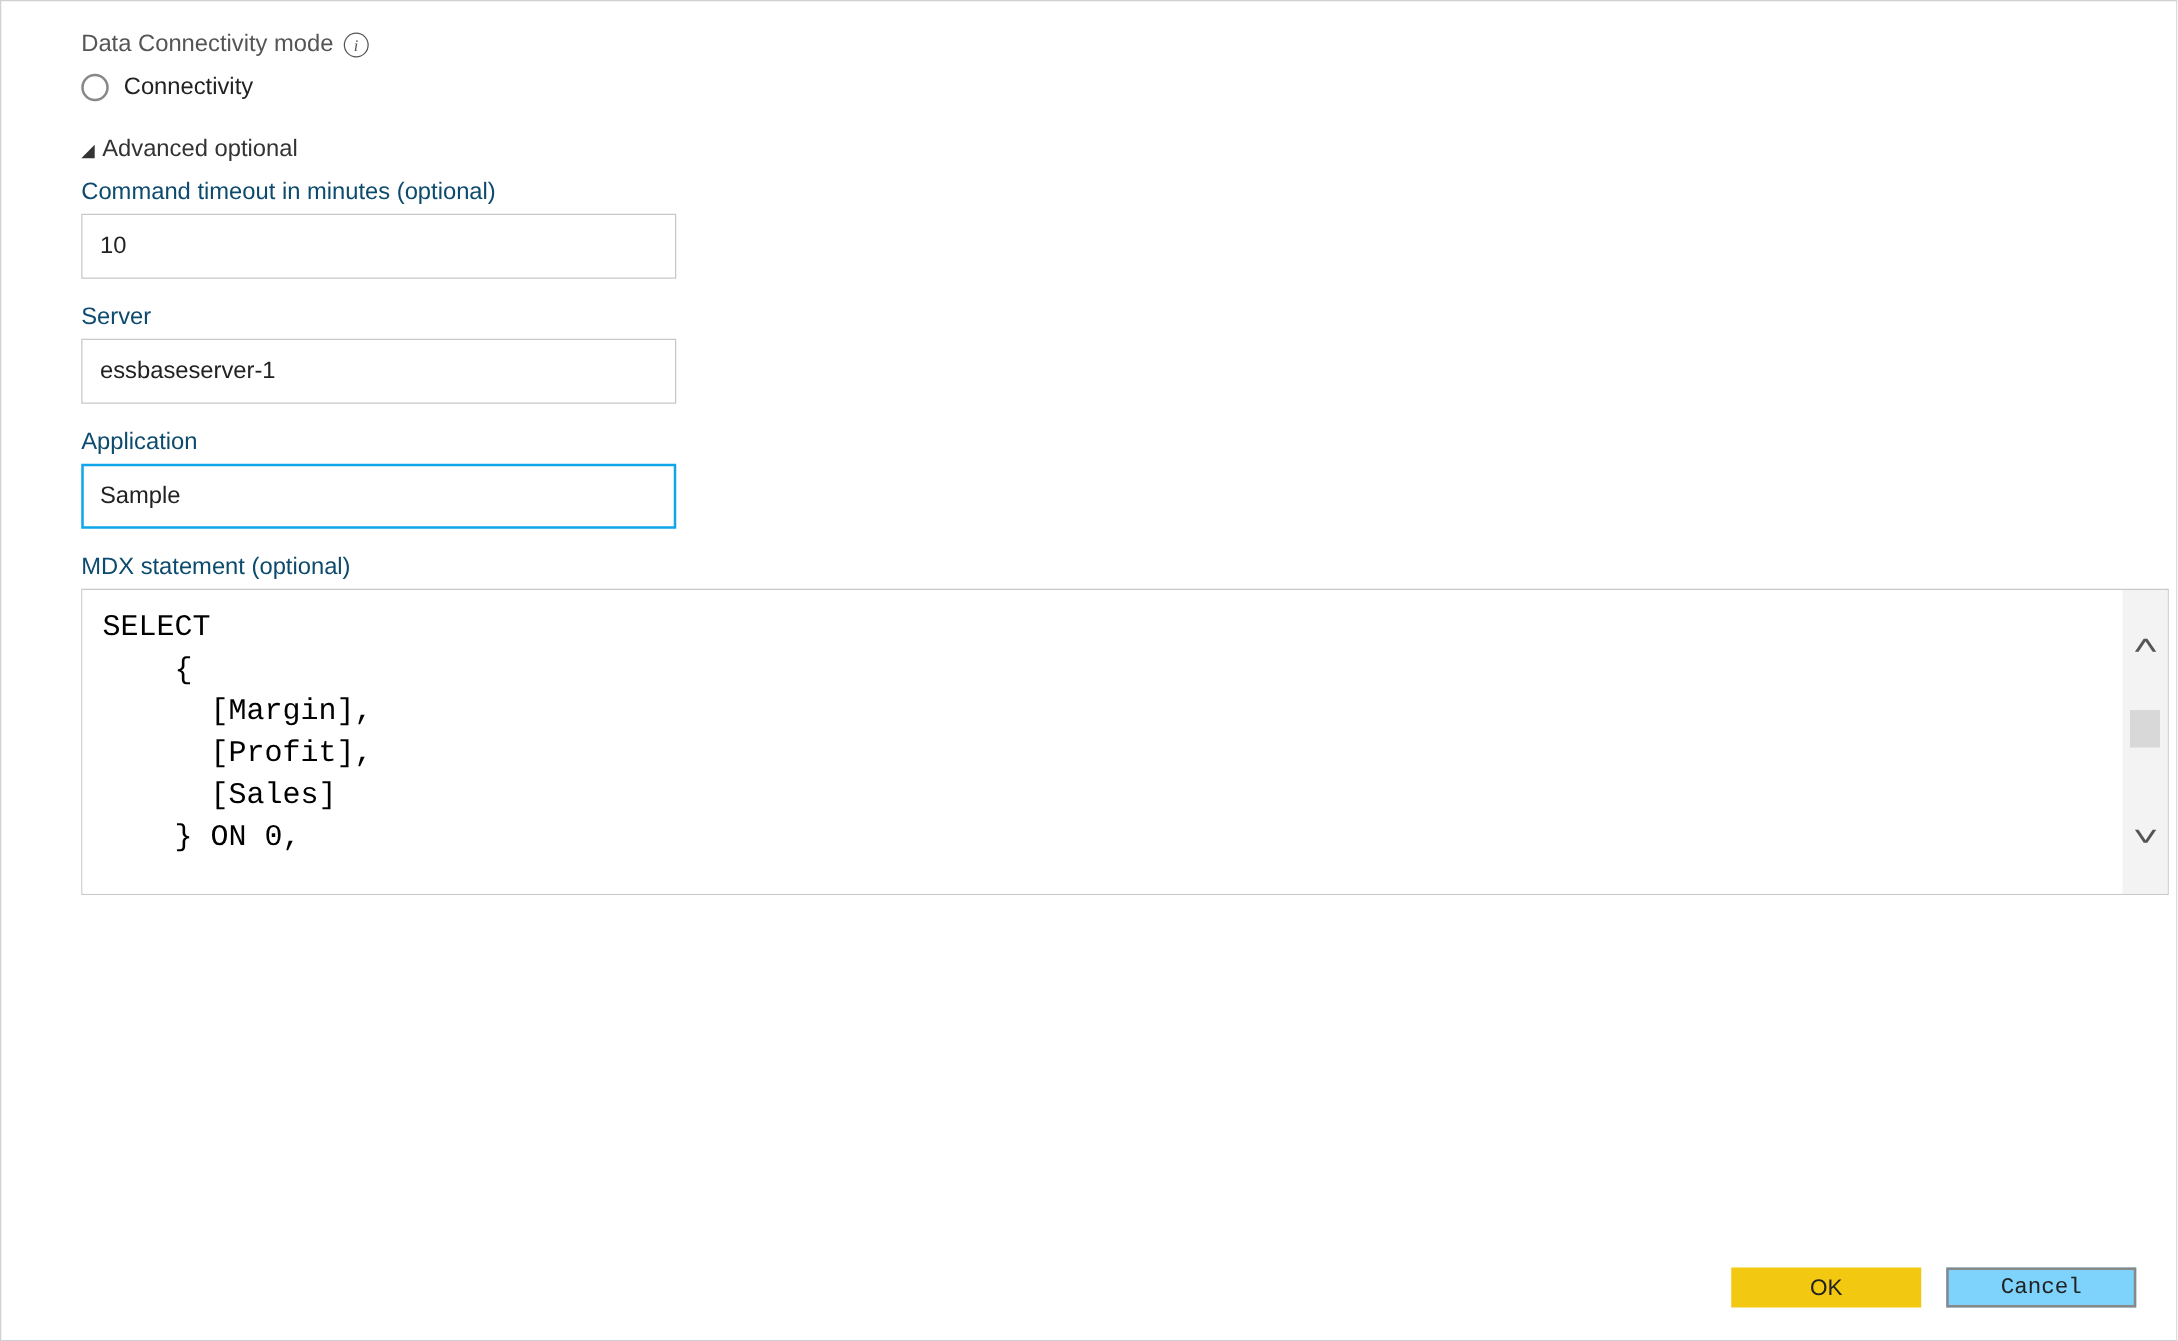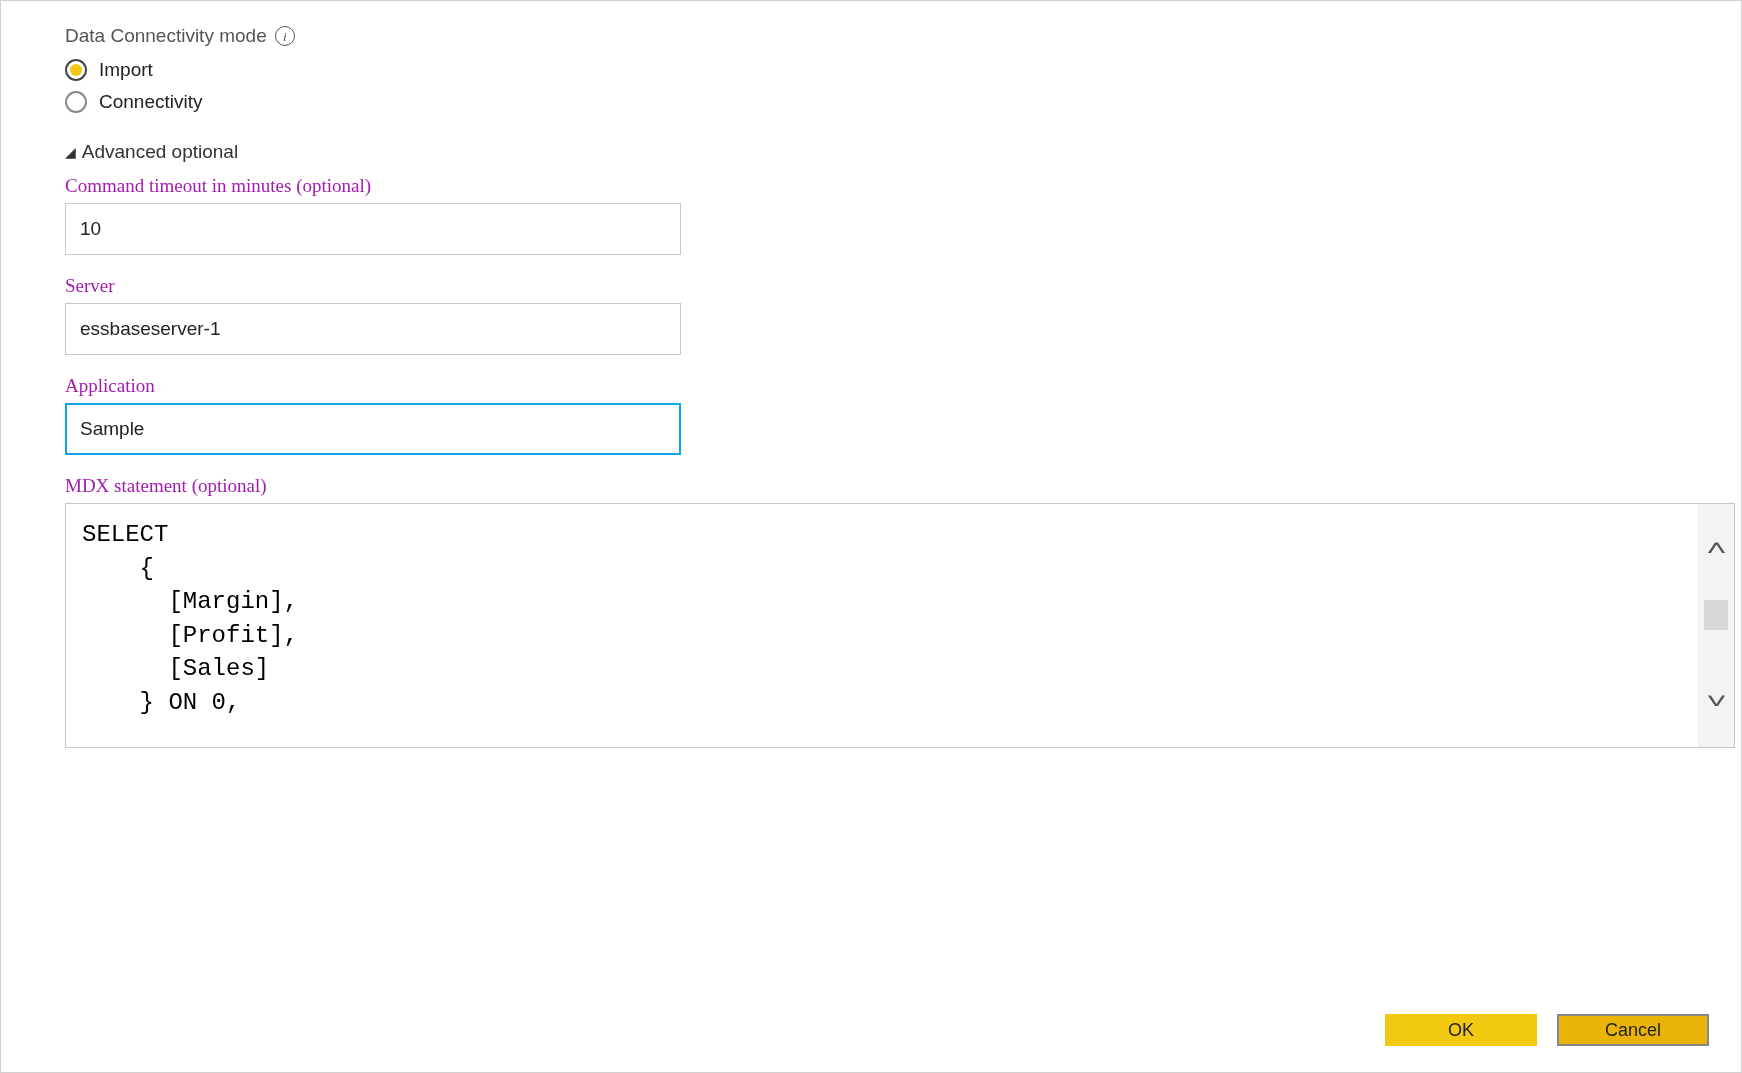--- a/index.html
+++ b/index.html
@@ -94,26 +94,25 @@
     .chevron {
       display: inline-block;
       font-size: 14px;
       color: #333;
     }
     .field-group {
       margin-bottom: 20px;
     }
     .field-label {
       font-size: 19px;
-      color: #a21caf;
+      color: #0c4a6e;
       margin-bottom: 6px;
-      font-family: Liberation Serif, serif;
     }
     .text-input {
-      width: 616px;
+      width: 476px;
       height: 52px;
       border: 1px solid #c8c8c8;
       padding: 0 14px;
       font-size: 19px;
       font-family: inherit;
       color: #222;
       outline: none;
     }
     .text-input.focused {
       border: 2px solid #0ea5e9;
@@ -175,43 +174,38 @@
       font-size: 18px;
       font-family: inherit;
       border: none;
       cursor: pointer;
     }
     .btn-primary {
       background: #f2c811;
       color: #222;
     }
     .btn-secondary {
-      background: #eab308;
+      background: #7dd3fc;
       border: 2px solid #888;
       color: #222;
+      font-family: Liberation Mono, monospace;
     }
   </style>
 </head>
 <body>
 
 <div class="dialog">
   <div class="content">
 
     <div class="section-title">
       <span>Data Connectivity mode</span>
       <span class="info-icon">i</span>
     </div>
 
     <div class="radio-group">
-      <div class="radio-option">
-        <span class="radio-circle selected">
-          <span class="radio-dot"></span>
-        </span>
-        <span class="radio-label">Import</span>
-      </div>
       <div class="radio-option">
         <span class="radio-circle">
           
         </span>
         <span class="radio-label">Connectivity</span>
       </div>
     </div>
 
     <div class="advanced-header">
       <span class="chevron">◢</span>

